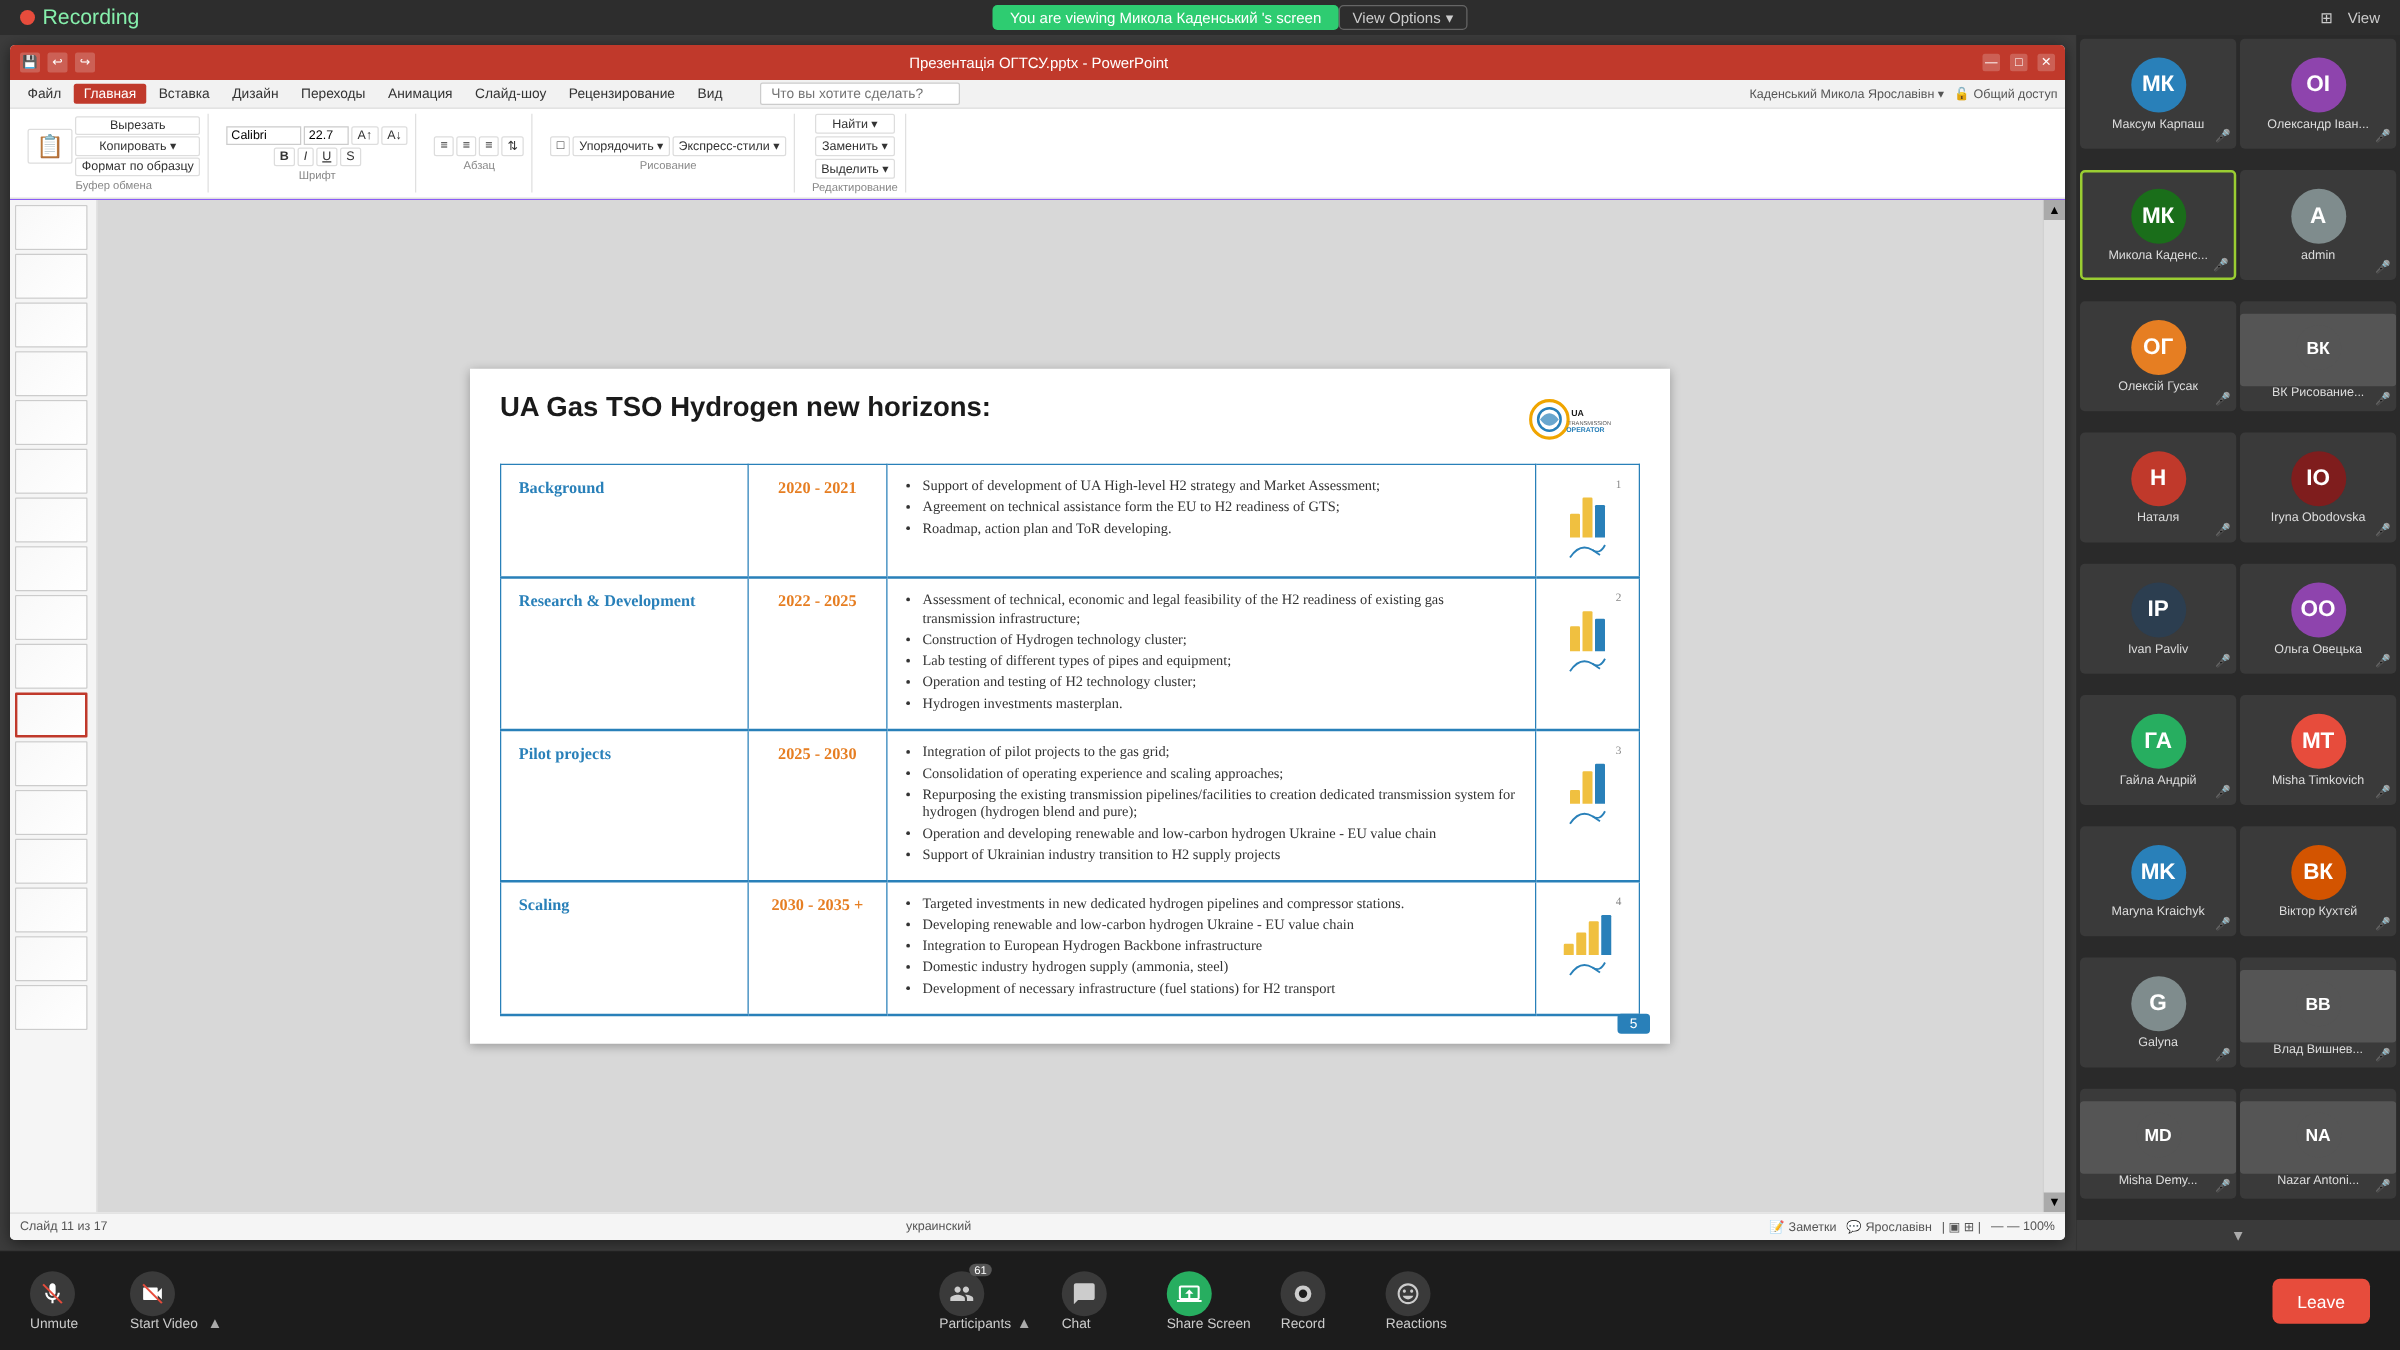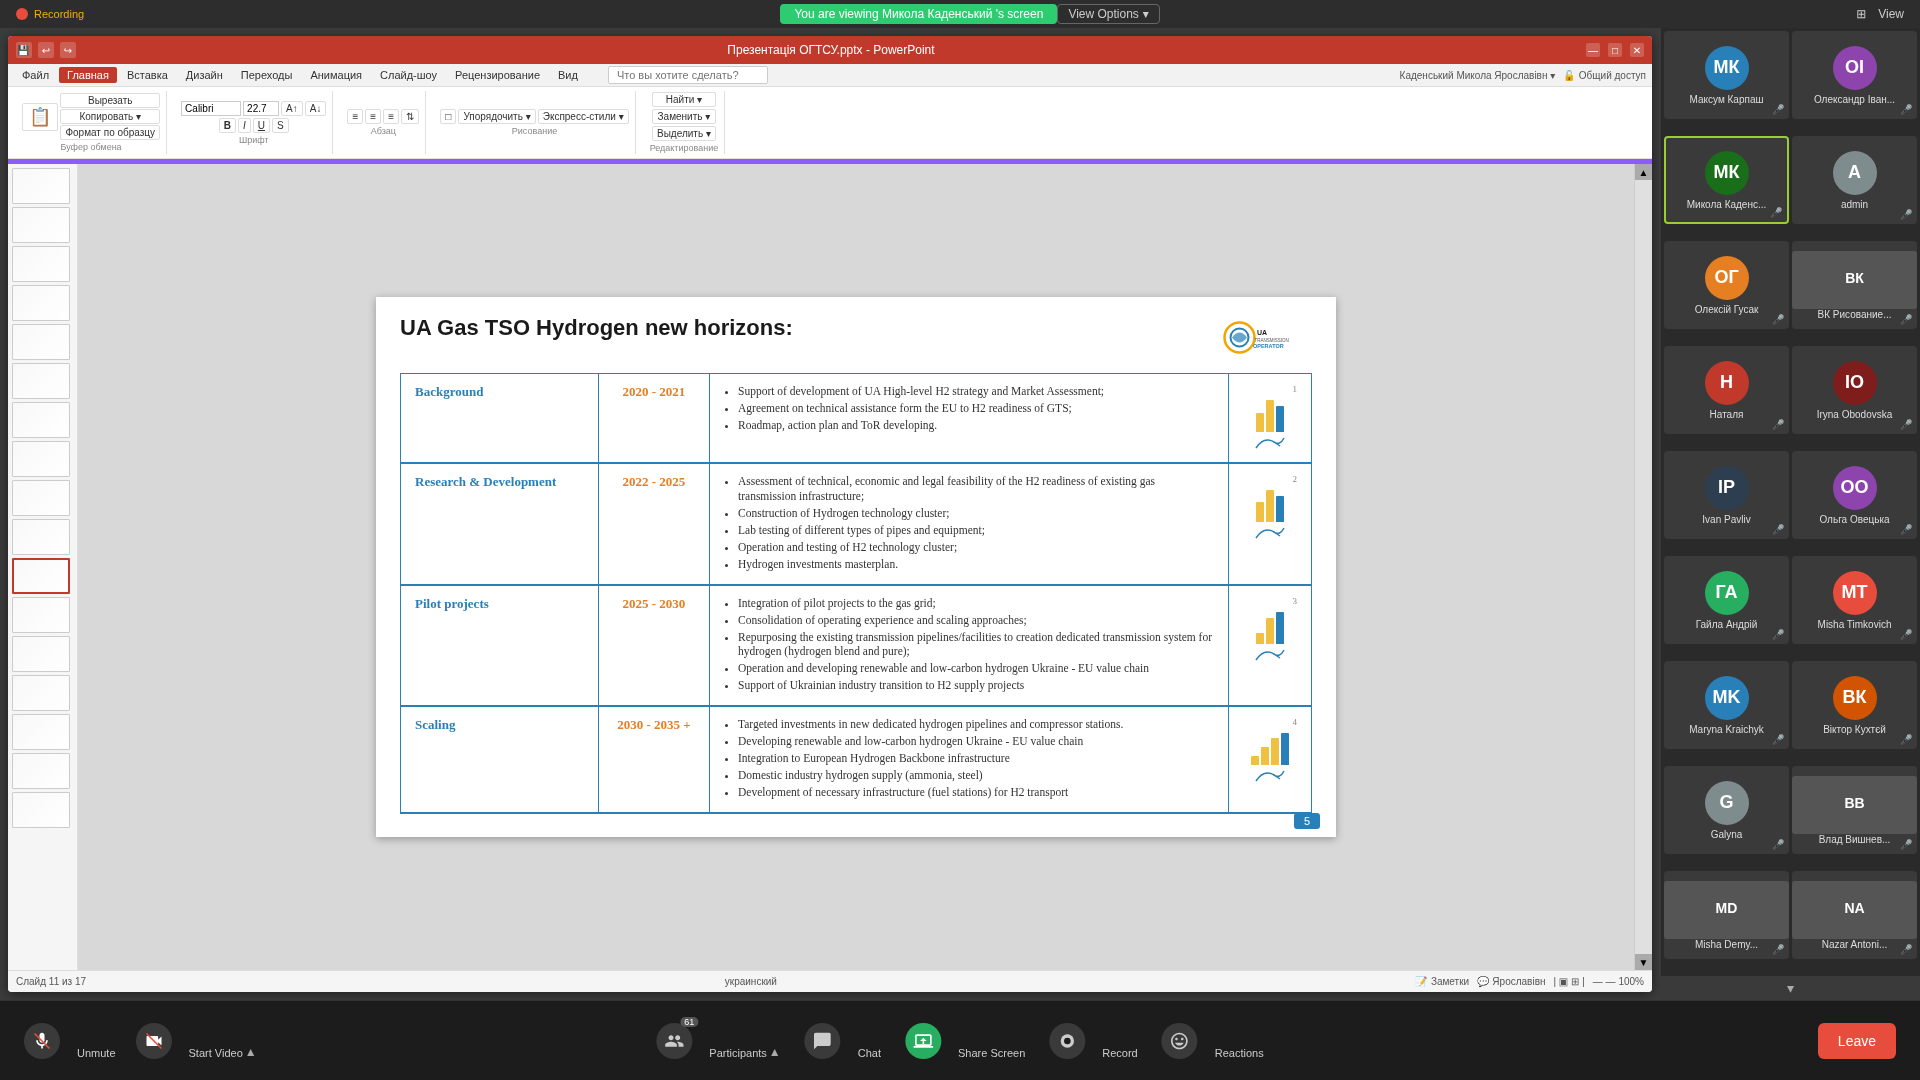--- a/index.html
+++ b/index.html
@@ -31,22 +31,22 @@
       align-items: center;
       gap: 6px;
     }
     .rec-dot {
       width: 12px;
       height: 12px;
       border-radius: 50%;
       background: #e74c3c;
     }
     #recording-text {
-      color: #eab308;
-      font-size: 11px;
+      color: #86efac;
+      font-size: 17px;
     }
     #viewing-banner {
       background: #2ecc71;
       color: #fff;
       font-size: 12px;
       padding: 3px 14px;
       border-radius: 4px;
       font-weight: 500;
     }
     #view-options-btn {
@@ -144,21 +144,21 @@
       display: flex;
       align-items: center;
       justify-content: center;
       font-size: 10px;
       color: white;
     }
 
     
     #ppt-ribbon {
       background: #737373;
-      border-bottom: 5px solid #8b5cf6;
+      border-bottom: 1px solid #8b5cf6;
     }
     #ppt-menu-bar {
       display: flex;
       align-items: center;
       gap: 2px;
       padding: 2px 6px;
       background: #f2f2f2;
       font-size: 11px;
       border-bottom: 1px solid #ddd;
     }
@@ -469,23 +469,23 @@
       transform: translateX(-50%);
     }
     #toolbar-right {
       display: flex;
       align-items: center;
       gap: 8px;
     }
 
     .toolbar-item {
       display: flex;
-      flex-direction: row;
-      align-items: flex-end;
-      gap: 17px;
+      flex-direction: column;
+      align-items: flex-start;
+      gap: 0;
       cursor: pointer;
       color: #ccc;
       min-width: 60px;
     }
     .toolbar-icon {
       width: 36px;
       height: 36px;
       background: #3a3a3a;
       border-radius: 50%;
       display: flex;

